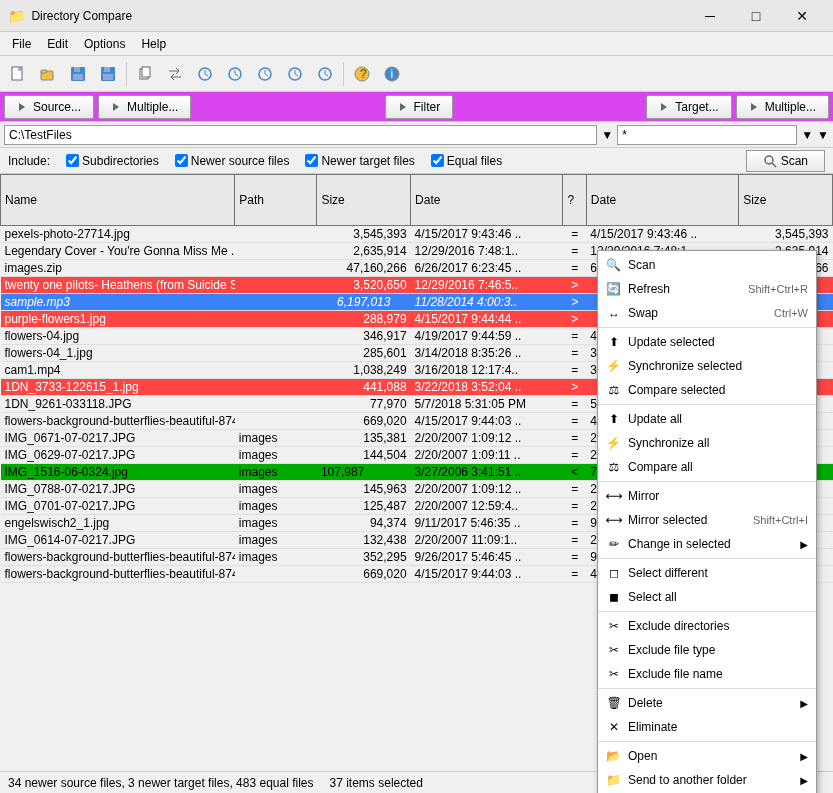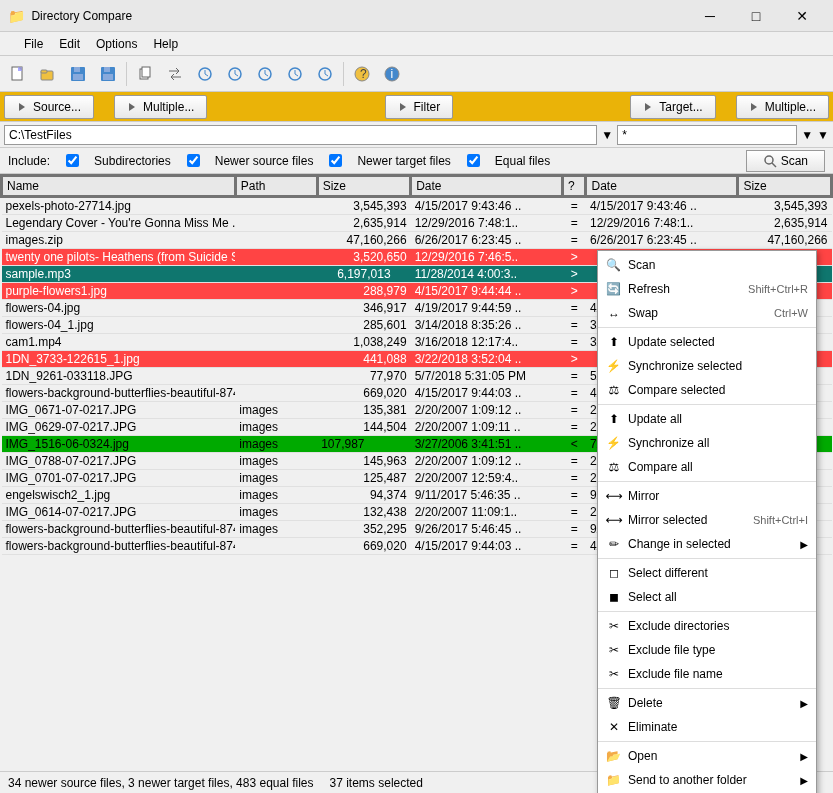--- a/index.html
+++ b/index.html
@@ -14,21 +14,21 @@
       user-select: none;
     }
     .title-bar-btn {
       width: 46px; height: 32px; border: none; background: transparent;
       cursor: pointer; font-size: 14px; display: flex; align-items: center; justify-content: center;
     }
 
     
     .menu-bar {
       background: #f0f0f0; display: flex; align-items: center;
-      height: 24px; padding: 0 16px;
+      height: 24px; padding: 0 4px;
       border-bottom: 1px solid #ccc;
     }
     .menu-item {
       padding: 2px 8px; cursor: pointer; height: 24px;
       display: flex; align-items: center;
     }
 
     
     .toolbar {
       background: #f0f0f0; display: flex; align-items: center;
@@ -38,21 +38,21 @@
     .toolbar-btn {
       width: 28px; height: 28px; border: 1px solid transparent;
       background: transparent; cursor: pointer; display: flex; align-items: center; justify-content: center;
       border-radius: 2px;
     }
     .toolbar-sep { width: 1px; height: 24px; background: #ccc; margin: 0 2px; }
 
     
     .panel-buttons {
       display: flex; align-items: center; height: 30px;
-      background: #eab308; padding: 2px 4px; gap: 20px;
+      background: #d946ef; padding: 2px 4px; gap: 4px;
       border-bottom: 1px solid #ccc;
     }
     .src-btn, .filter-btn, .tgt-btn {
       height: 24px; padding: 2px 12px; border: 1px solid #999;
       background: linear-gradient(to bottom, #fff, #e8e8e8);
       cursor: pointer; display: flex; align-items: center; gap: 4px;
       border-radius: 2px;
     }
 
     
@@ -69,32 +69,32 @@
       width: 180px; height: 20px; border: 1px solid #999;
       padding: 0 4px; background: white; font-size: 12px;
     }
 
     
     .options-row {
       display: flex; align-items: center; height: 26px;
       background: #f0f0f0; padding: 2px 8px; gap: 16px;
       border-bottom: 1px solid #ccc;
     }
-    .options-row label { display: flex; align-items: center; gap: 15px; cursor: pointer; }
+    .options-row label { display: flex; align-items: center; gap: 3px; cursor: pointer; }
     .scan-btn {
       margin-left: auto; height: 22px; padding: 0 16px;
       border: 1px solid #999; background: linear-gradient(to bottom, #fff, #e8e8e8);
       cursor: pointer; display: flex; align-items: center; gap: 4px;
     }
     .file-table {
       width: 100%; border-collapse: collapse;
     }
     .file-table th {
-      background: #e8e8e8; border: 3px solid #737373;
-      padding: 2px 4px; text-align: left; font-weight: normal;
+      background: #e8e8e8; border: 1px solid #737373;
+      padding: 18px 4px; text-align: left; font-weight: normal;
       position: sticky; top: 0; z-index: 1; white-space: nowrap;
     }
     .file-table td {
       padding: 1px 4px; border-bottom: 1px solid #e0e0e0;
       white-space: nowrap; overflow: hidden; max-width: 0;
     }
 
     .col-name { width: 200px; }
     .col-path { width: 70px; }
     .col-size-l { width: 80px; text-align: right; }
@@ -355,21 +355,21 @@
           </tr>
           <tr style="background:#ff4444;color:white;">
             <td class="col-name">twenty one pilots- Heathens (from Suicide S...</td>
             <td class="col-path"></td>
             <td class="col-size-l" style="text-align:right">3,520,650</td>
             <td class="col-date-l">12/29/2016 7:46:5..</td>
             <td class="col-sym" style="text-align:center">&gt;</td>
             <td class="col-date-r"></td>
             <td class="col-size-r" style="text-align:right"></td>
           </tr>
-          <tr style="background:#0f766e;color:white;">
+          <tr style="background:#3b82f6;color:white;font-style:italic;">
             <td class="col-name">sample.mp3</td>
             <td class="col-path"></td>
             <td class="col-size-l" style="text-align:center">6,197,013</td>
             <td class="col-date-l">11/28/2014 4:00:3..</td>
             <td class="col-sym" style="text-align:center">&gt;</td>
             <td class="col-date-r"></td>
             <td class="col-size-r" style="text-align:right"></td>
           </tr>
           <tr style="background:#ff4444;color:white;">
             <td class="col-name">purple-flowers1.jpg</td>

